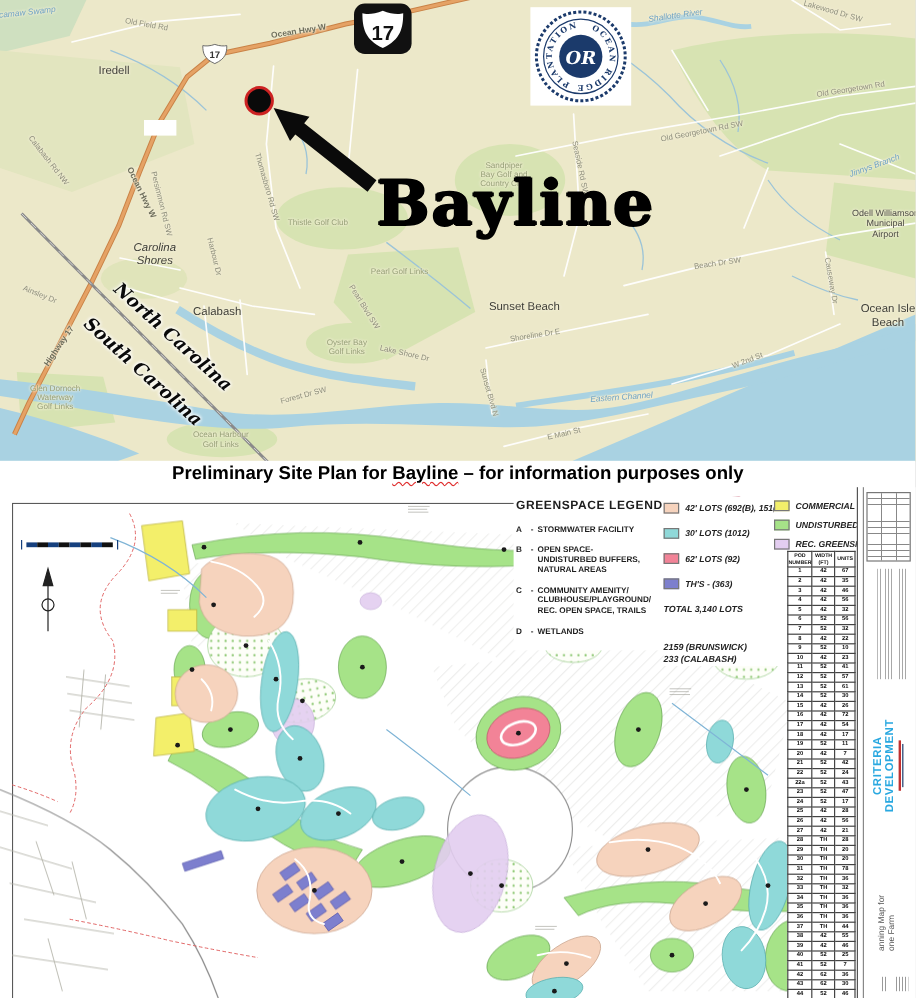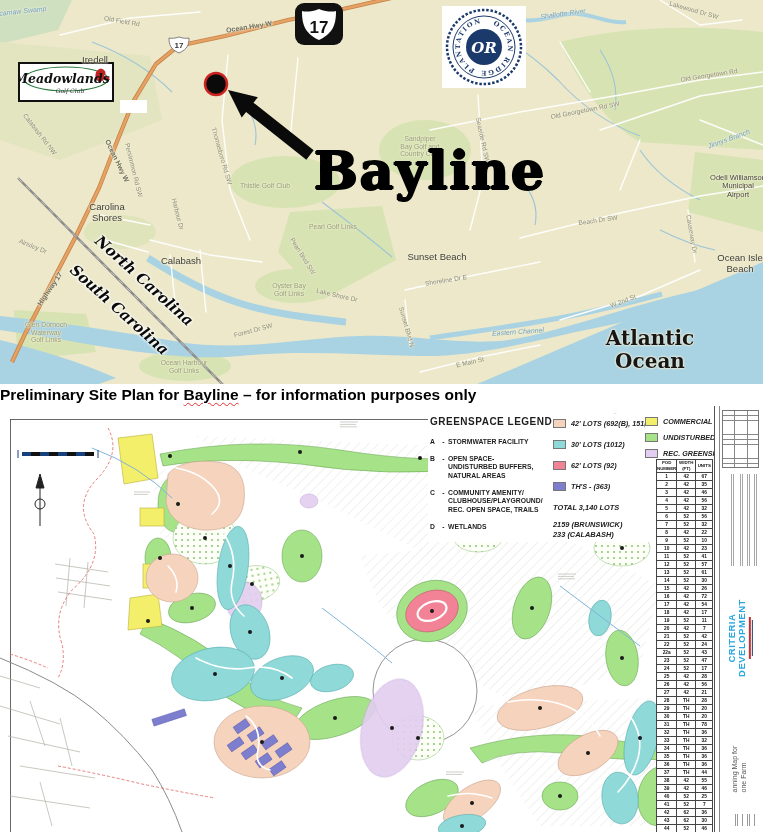--- a/index.html
+++ b/index.html
@@ -23,21 +23,21 @@
   .ocean{font-size:20px;font-weight:bold;font-family:"DejaVu Serif",serif;color:#161616;line-height:1.15;}
   #bayline{position:absolute;left:430px;top:170px;transform:translate(-50%,-50%);
            font-family:"DejaVu Serif",serif;font-weight:bold;font-size:52px;color:#000;letter-spacing:2px;
            text-shadow:1.2px 0 #000,-1.2px 0 #000,0 1px #000,0 -1px #000;}
   .logo-box{position:absolute;background:#fff;}
   #meadowlands{left:18px;top:62px;width:96px;height:40px;border:2px solid #111;}
   #oceanridge{left:442px;top:6px;width:84px;height:82px;}
 
   
   #divider{position:absolute;left:0;top:384px;width:763px;height:22px;background:#fff;
-           line-height:22px;font-size:15.5px;font-weight:bold;color:#000;}
+           text-align:center;line-height:22px;font-size:15.5px;font-weight:bold;color:#000;}
   .wavy{text-decoration:underline;text-decoration-style:wavy;text-decoration-color:#e03030;
         text-decoration-thickness:1px;text-underline-offset:2px;}
 
   
   #plan{position:absolute;left:0;top:406px;width:763px;height:426px;background:#fff;overflow:hidden;}
   #plan svg{position:absolute;left:0;top:0;}
 
   #legend{position:absolute;left:428px;top:8px;width:226px;background:#fff;padding:2px;}
   #legend-title{font-size:10px;font-weight:bold;color:#1d1d1d;letter-spacing:.5px;margin-bottom:11px;}
   .lnote{display:flex;font-size:6.8px;font-weight:bold;color:#1d1d1d;margin-bottom:8px;line-height:1.28;}
@@ -163,28 +163,20 @@
         <path d="M319,9 C312,12 305,12 302,11 C302,23 304,33 319,40 C334,33 336,23 336,11 C333,12 326,12 319,9 Z" fill="#fff"></path>
         <text x="319" y="33" text-anchor="middle" font-family="Liberation Sans,sans-serif" font-size="17" font-weight="bold" fill="#111">17</text>
       </g>
 
       <g>
         <path d="M179,37 C175,38.5 171,38.5 169,38 C169,44 170,49 179,53 C188,49 189,44 189,38 C187,38.5 183,38.5 179,37 Z" fill="#fff" stroke="#666" stroke-width="0.8"></path>
         <text x="179" y="48" text-anchor="middle" font-family="Liberation Sans,sans-serif" font-size="8" font-weight="bold" fill="#333">17</text>
       </g>
     </svg>
 
-    <div class="logo-box" id="meadowlands">
-      <svg width="92" height="36" viewBox="0 0 92 36">
-        <ellipse cx="46" cy="15" rx="42" ry="12" fill="none" stroke="#2a7a40" stroke-width="1.2"></ellipse>
-        <path d="M76,8 q4,-6 8,-2 q3,3 0,6 q5,0 6,4 l-6,-1 q-2,4 -6,2 q-4,-2 -2,-9 z" fill="#c22222"></path>
-        <text x="42" y="19" text-anchor="middle" font-family="DejaVu Serif,serif" font-style="italic" font-weight="bold" font-size="12.5" fill="#111">Meadowlands</text>
-        <text x="50" y="29" text-anchor="middle" font-family="DejaVu Serif,serif" font-style="italic" font-size="6" fill="#333">Golf Club</text>
-      </svg>
-    </div>
 
     <div class="logo-box" id="oceanridge">
       <svg width="84" height="82" viewBox="0 0 84 82">
         <circle cx="42" cy="41" r="37" fill="#fff" stroke="#1b3a6b" stroke-width="2.5" stroke-dasharray="2.5 1.8"></circle>
         <circle cx="42" cy="41" r="31" fill="#fff" stroke="#1b3a6b" stroke-width="1"></circle>
         <circle cx="42" cy="41" r="18" fill="#1b3a6b"></circle>
         <defs>
             <path id="orring" d="M 42,17 A 24 24 0 1 1 41.99,17"></path>
           </defs>
         <text font-family="DejaVu Serif,serif" font-size="6.5" font-weight="bold" fill="#1b3a6b" letter-spacing="1.5">
@@ -212,21 +204,21 @@
         <span class="mlab road" style="left: 709px; top: 75px; transform: translate(-50%, -50%) rotate(-9deg);">Old Georgetown Rd</span>
         <span class="mlab road" style="left: 585px; top: 110px; transform: translate(-50%, -50%) rotate(-11deg);">Old Georgetown Rd SW</span>
         <span class="mlab water" style="left: 729px; top: 139px; transform: translate(-50%, -50%) rotate(-20deg);">Jinnys Branch</span>
         <span class="mlab golf" style="left: 420px; top: 146px; transform: translate(-50%, -50%) rotate(0deg);">Sandpiper
 Bay Golf and
 Country Club</span>
         <span class="mlab road" style="left: 483px; top: 140px; transform: translate(-50%, -50%) rotate(78deg);">Seaside Rd SW</span>
         <span class="mlab place2" style="left: 738px; top: 187px; transform: translate(-50%, -50%) rotate(0deg);">Odell Williamson
 Municipal
 Airport</span>
-        <span class="mlab place" style="left: 107px; top: 213px; transform: translate(-50%, -50%) rotate(0deg);">Carolina
+        <span class="mlab place" style="left: 129px; top: 213px; transform: translate(-50%, -50%) rotate(0deg); font-style: italic;">Carolina
 Shores</span>
         <span class="mlab place" style="left: 181px; top: 261px; transform: translate(-50%, -50%) rotate(0deg);">Calabash</span>
         <span class="mlab state" style="left: 144px; top: 281px; transform: translate(-50%, -50%) rotate(42deg);">North Carolina</span>
         <span class="mlab state" style="left: 119px; top: 310px; transform: translate(-50%, -50%) rotate(42deg);">South Carolina</span>
         <span class="mlab roadM" style="left: 50px; top: 289px; transform: translate(-50%, -50%) rotate(-56deg);">Highway 17</span>
         <span class="mlab road" style="left: 33px; top: 246px; transform: translate(-50%, -50%) rotate(22deg);">Ainsley Dr</span>
         <span class="mlab golf" style="left: 46px; top: 332px; transform: translate(-50%, -50%) rotate(0deg);">Glen Dornoch
 Waterway
 Golf Links</span>
         <span class="mlab golf" style="left: 184px; top: 367px; transform: translate(-50%, -50%) rotate(0deg);">Ocean Harbour
@@ -241,22 +233,20 @@
         <span class="mlab place" style="left: 437px; top: 257px; transform: translate(-50%, -50%) rotate(0deg);">Sunset Beach</span>
         <span class="mlab road" style="left: 598px; top: 220px; transform: translate(-50%, -50%) rotate(-8deg);">Beach Dr SW</span>
         <span class="mlab road" style="left: 446px; top: 280px; transform: translate(-50%, -50%) rotate(-9deg);">Shoreline Dr E</span>
         <span class="mlab road" style="left: 407px; top: 327px; transform: translate(-50%, -50%) rotate(74deg);">Sunset Blvd N</span>
         <span class="mlab water" style="left: 518px; top: 332px; transform: translate(-50%, -50%) rotate(-4deg);">Eastern Channel</span>
         <span class="mlab road" style="left: 623px; top: 301px; transform: translate(-50%, -50%) rotate(-21deg);">W 2nd St</span>
         <span class="mlab road" style="left: 470px; top: 362px; transform: translate(-50%, -50%) rotate(-13deg);">E Main St</span>
         <span class="mlab road" style="left: 692px; top: 234px; transform: translate(-50%, -50%) rotate(80deg);">Causeway Dr</span>
         <span class="mlab place" style="left: 740px; top: 264px; transform: translate(-50%, -50%) rotate(0deg);">Ocean Isle
 Beach</span>
-        <span class="mlab ocean" style="left: 650px; top: 350px; transform: translate(-50%, -50%) rotate(0deg);">Atlantic
-Ocean</span>
       </div>
     <div id="bayline">Bayline</div>
   </div>
 
   <div id="divider">
     <span>Preliminary Site Plan for </span><span class="wavy">Bayline</span><span> – for information purposes only</span>
   </div>
 
   <div id="plan">
     <svg width="763" height="426" viewBox="0 0 763 426" aria-hidden="true">
@@ -528,21 +518,21 @@
           <span class="sw" style="background: rgb(166, 227, 136);"></span>
           <span class="swl">UNDISTURBED</span>
         </div>
         <div class="swrow">
           <span class="sw" style="background: rgb(227, 205, 240);"></span>
           <span class="swl">REC. GREENSPACE</span>
         </div>
       </div>
     <div id="legend-totals">
         <div class="tot">TOTAL 3,140 LOTS</div>
-        <div class="tot" style="margin-top: 7px;">2159 (BRUNSWICK)</div>
+        <div class="tot" style="margin-top: 22px;">2159 (BRUNSWICK)</div>
         <div class="tot">233   (CALABASH)</div>
       </div>
 
     <table id="pod-table">
         <thead>
           <tr>
             <th>POD
 NUMBER</th>
             <th>WIDTH
 (FT)</th>

